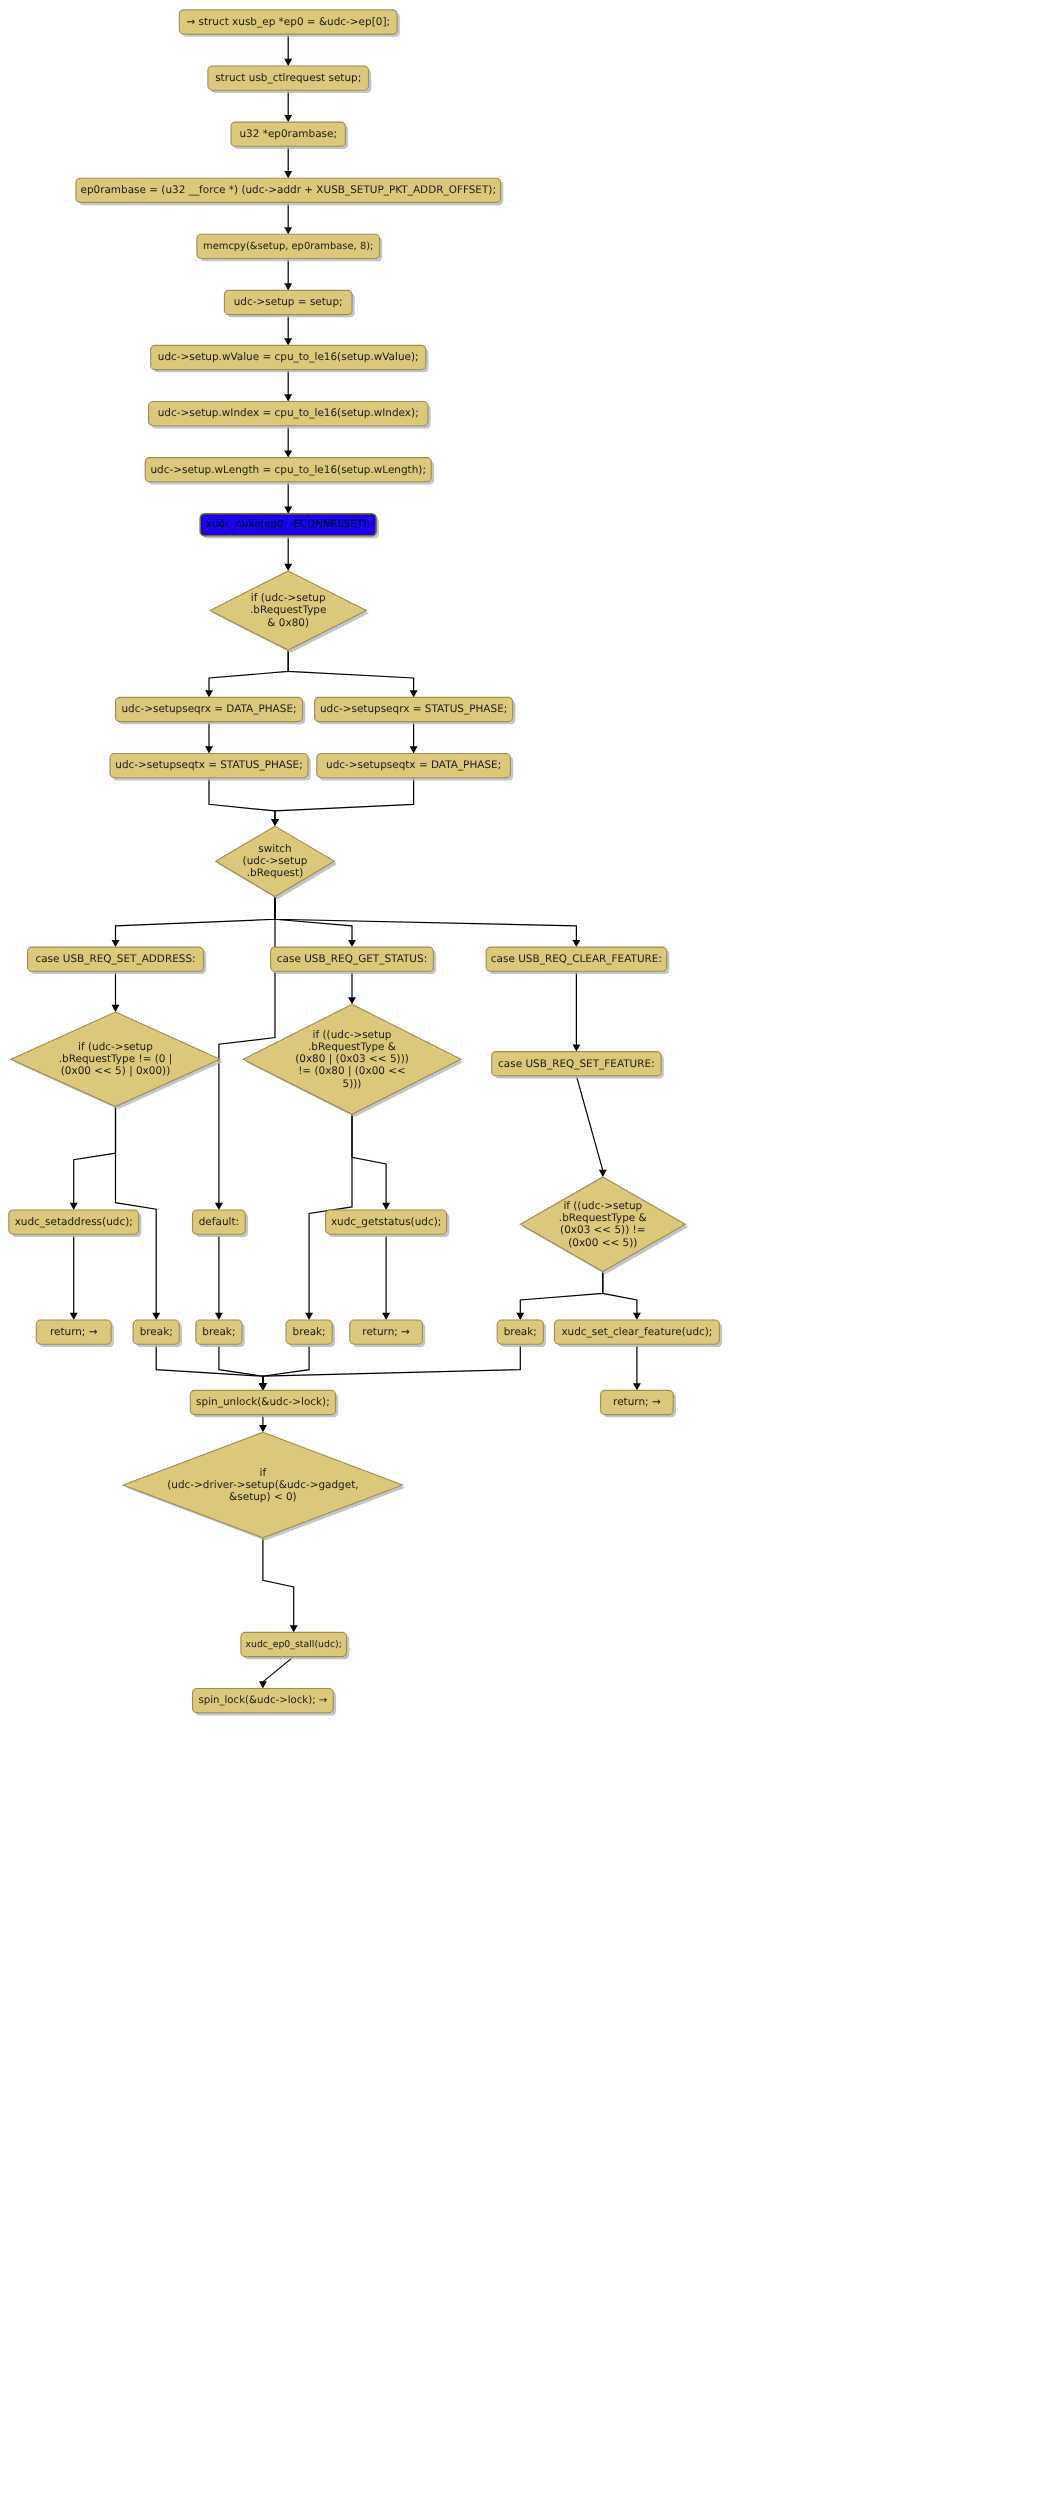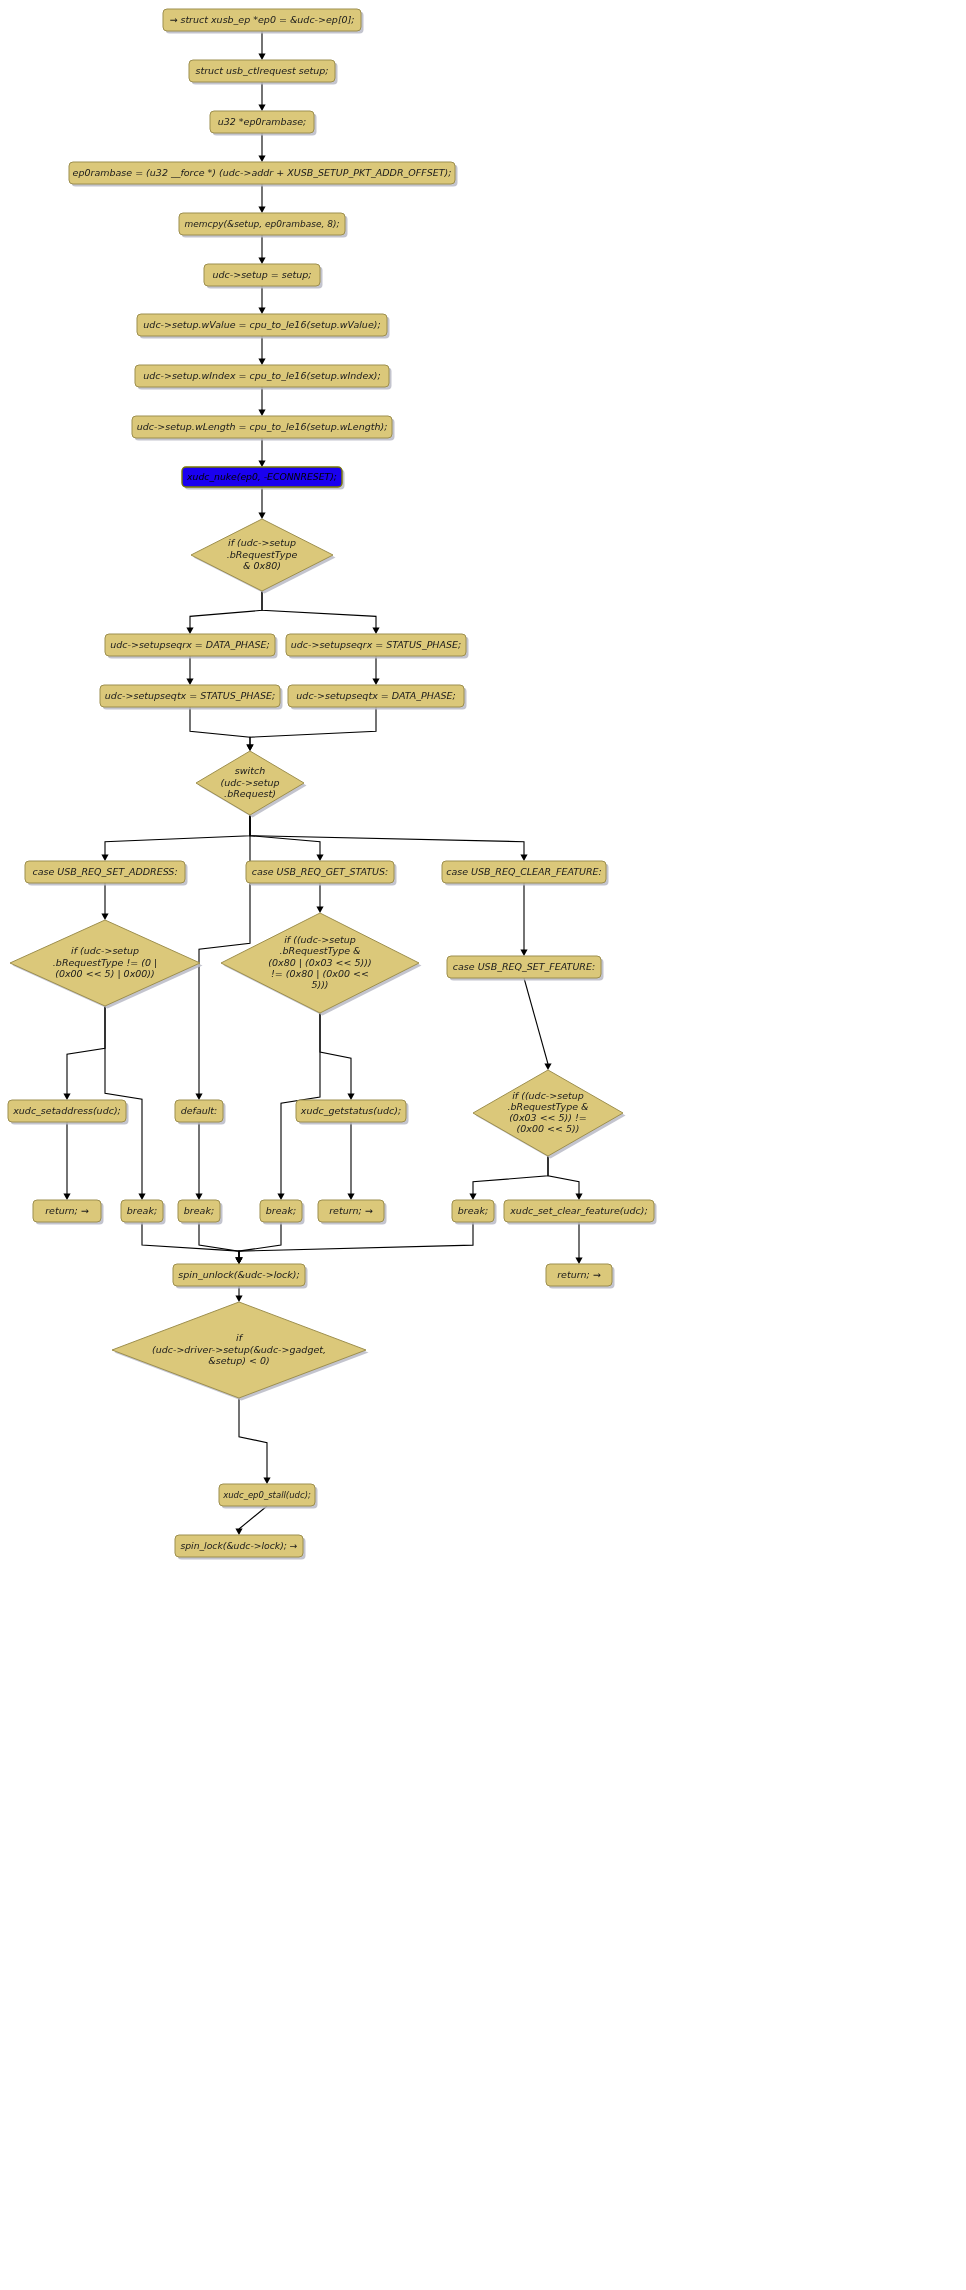--- a/index.html
+++ b/index.html
@@ -1,17 +1,17 @@
 <!DOCTYPE html>
 <html><head>
 <meta charset="utf-8">
 <style>
   html,body{margin:0;padding:0;background:#ffffff;}
   body{width:966px;height:2290px;font-family:"DejaVu Sans",sans-serif;}
-  #canvas{position:relative;width:794px;height:2290px;overflow:hidden;font-style:italic;}
+  #canvas{position:relative;width:794px;height:2290px;overflow:hidden;}
   svg{display:block;}
   .nodeText{font-family:"DejaVu Sans",sans-serif;font-size:9.5px;fill:#1a1a1a;text-anchor:middle;dominant-baseline:middle;white-space:pre;}
   .nodeText.hl{fill:#000000;}
   .edge{stroke:#000000;stroke-width:1.1px;fill:none;}
   .arrow{fill:#000000;stroke:none;}
   .boxShape{fill:#dbc87a;stroke:#9d8f4e;stroke-width:1px;}
   .boxShape.hl{fill:#1a00f0;stroke:#7a7a00;stroke-width:1.4px;}
   .diaShape{fill:#dbc87a;stroke:#9d8f4e;stroke-width:1px;}
   .shadow{fill:#b9bac6;opacity:.85;}
 </style>

